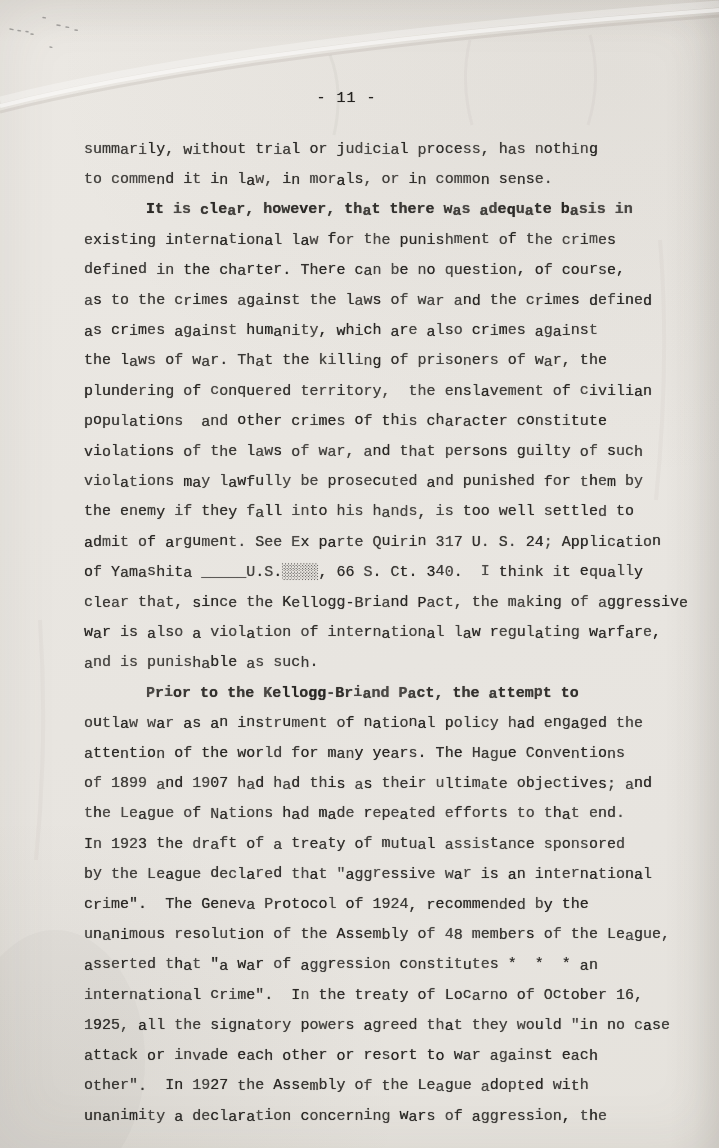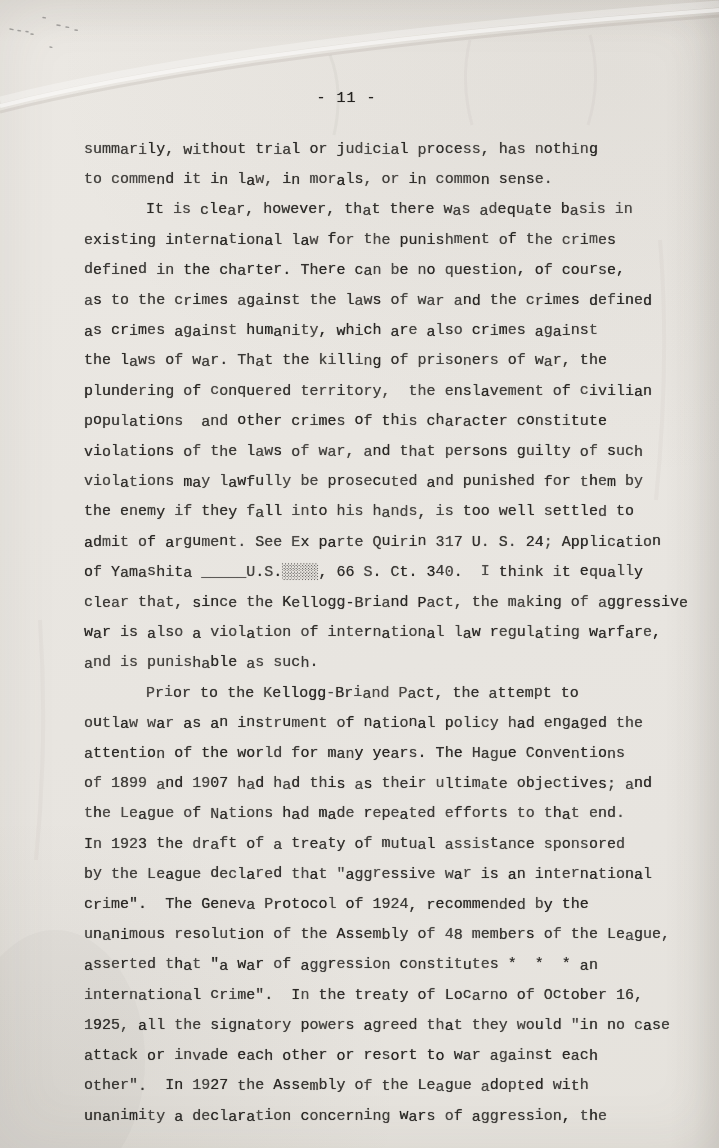--- a/index.html
+++ b/index.html
@@ -43,21 +43,21 @@
     left: 84px;
     top: 135px;
     width: 625px;
     color: #23211e;
     font-size: 15px;
     line-height: 30.2px;
     text-shadow: 0 0 0.7px rgba(33,32,29,0.8);
     filter: blur(0.15px);
   }
   .para { margin: 0; }
-  .para.indent .line:first-child { text-indent: 62px; }
+  .para.indent .line:first-child { text-indent: 62px; font-weight: bold; }
   .line {
     white-space: pre;
     display: block;
   }
   .c { position: relative; }
 </style>
 </head>
 <body>
 
 <div class="page">

